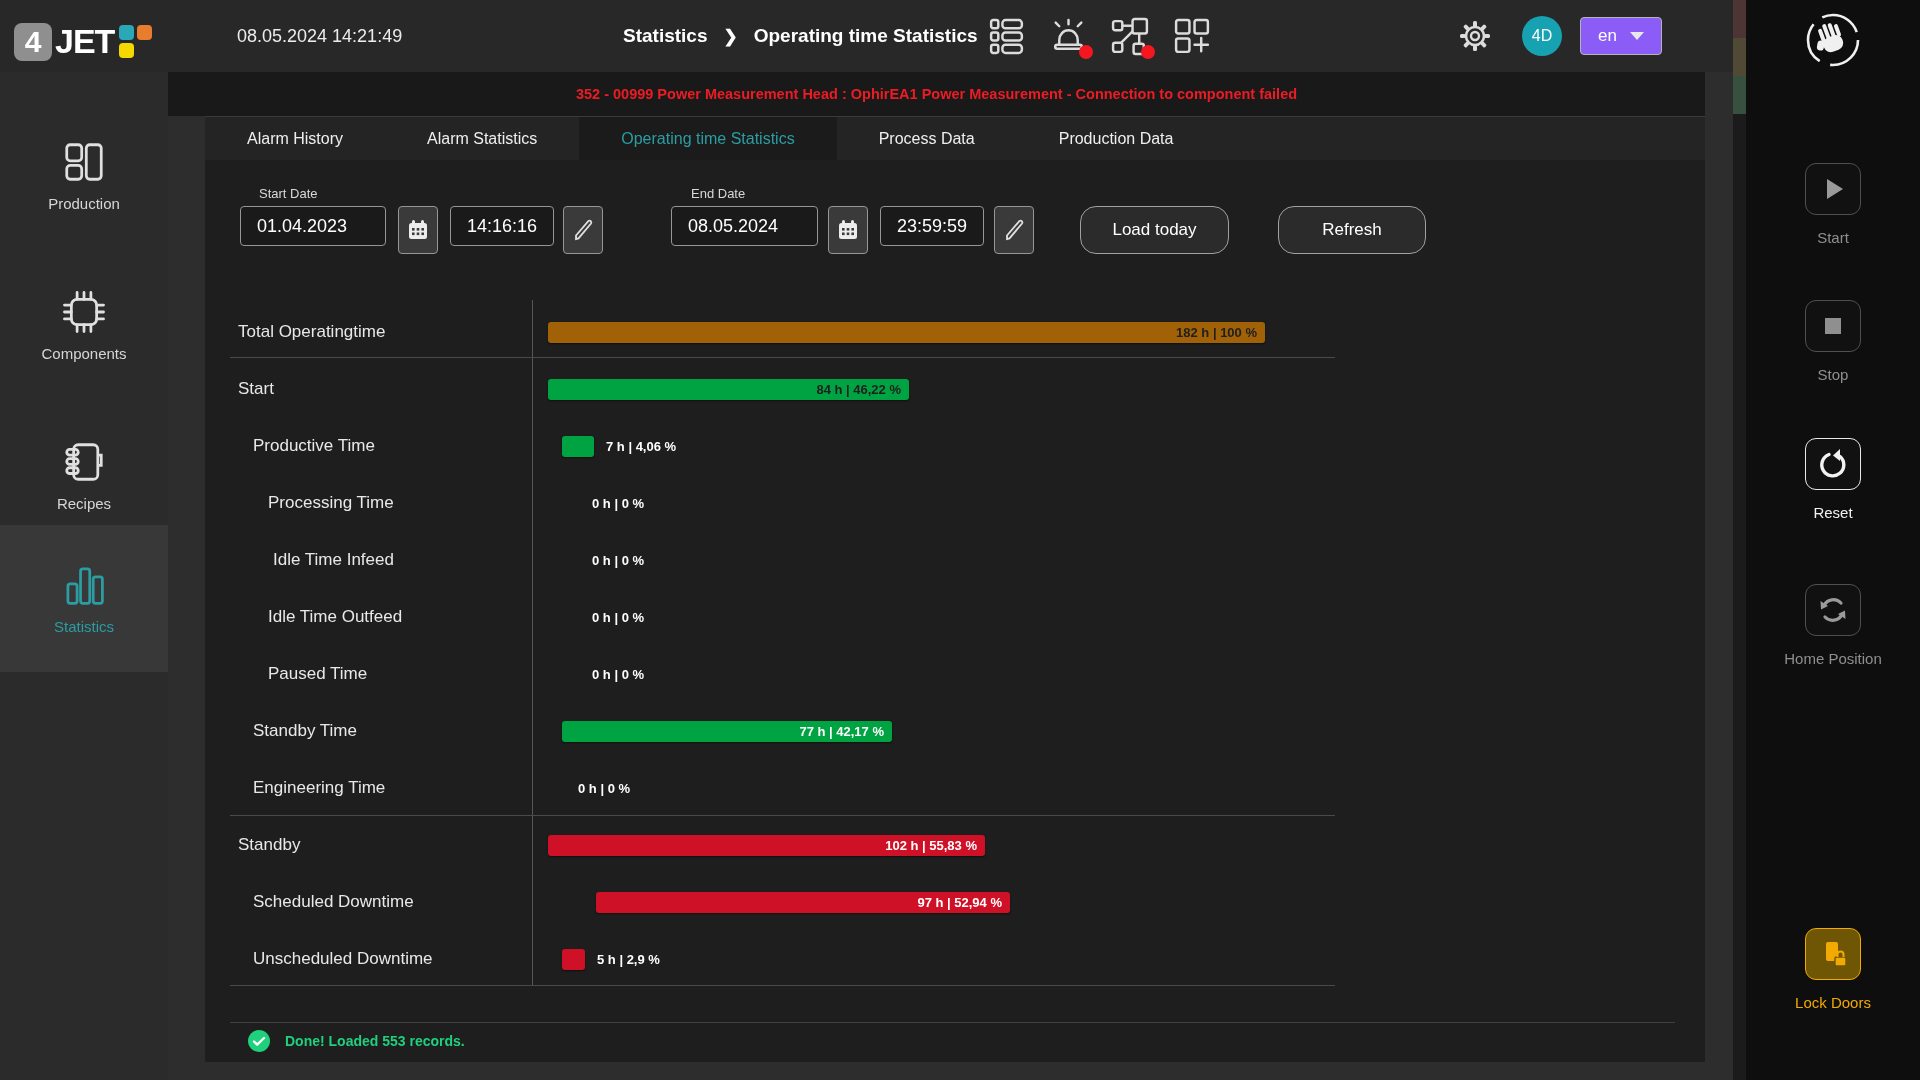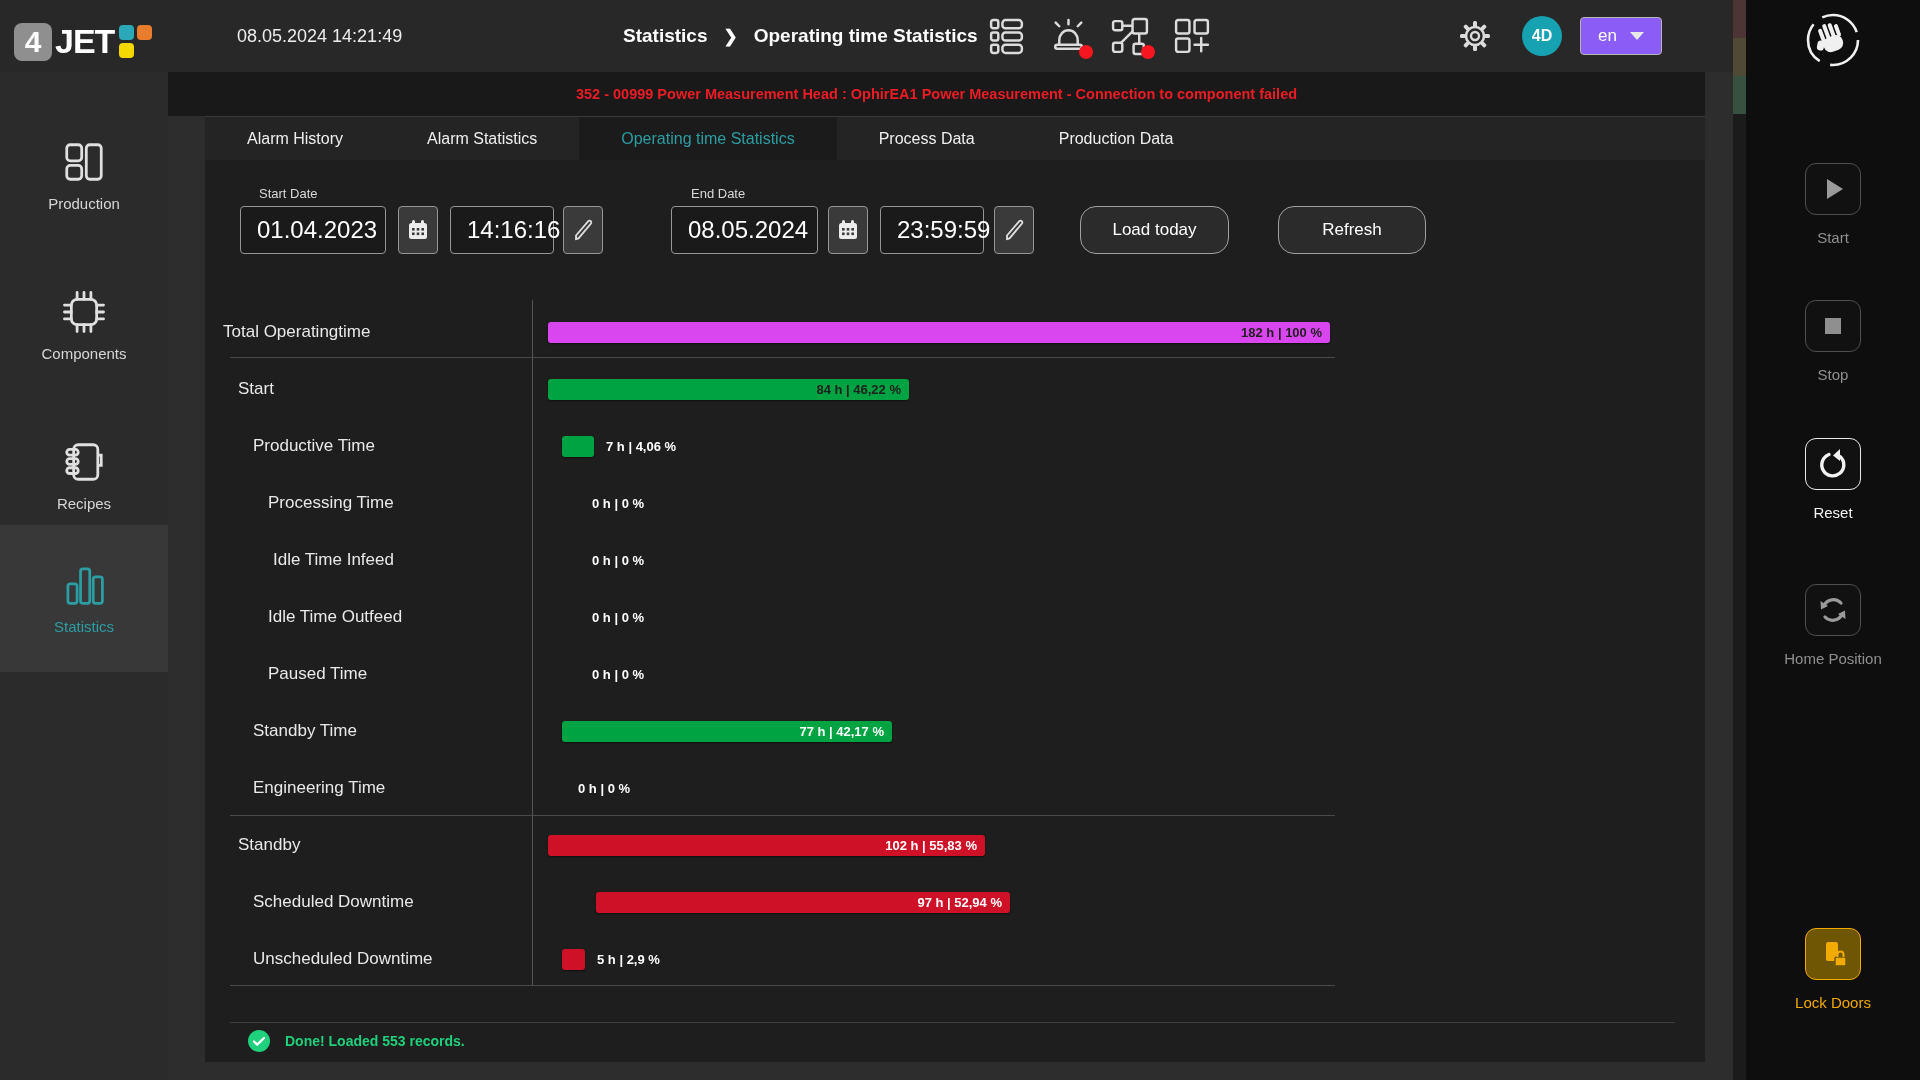--- a/index.html
+++ b/index.html
@@ -18,21 +18,21 @@
                color:#ececec; font-size:18px; }
   .breadcrumb { position:absolute; left:623px; top:0; height:72px; display:flex; align-items:center; gap:16px;
                 color:#fff; font-size:19px; font-weight:bold; }
   .crumb-chevron { font-size:17px; font-weight:bold; color:#fff; }
   .hdr-icons { position:absolute; right:520px; top:0; height:72px; display:flex; align-items:center; gap:21px; }
   .hicon { position:relative; width:41px; height:41px; cursor:pointer; }
   .hicon svg { width:100%; height:100%; }
   .badge { position:absolute; right:-4px; bottom:-2px; width:14px; height:14px; border-radius:50%; background:#f5161f; }
   .gear-wrap { position:absolute; left:1455px; top:16px; width:40px; height:40px; }
   .avatar { position:absolute; left:1522px; top:16px; width:40px; height:40px; border-radius:50%; background:#17a2b2;
-            color:#fff; font-size:16px; font-weight:bold; display:flex; align-items:center; justify-content:center; cursor:pointer; }
+            color:#fff; font-size:16px; font-weight:normal; display:flex; align-items:center; justify-content:center; cursor:pointer; }
   .lang-select { position:absolute; left:1580px; top:17px; width:82px; height:38px; border:1.5px solid #b5b5b5;
                  border-radius:4px; display:flex; align-items:center; justify-content:center; gap:13px;
                  color:#fff; font-size:17px; cursor:pointer; background:#8b5cf6; }
   .lang-caret { width:0; height:0; border-left:7px solid transparent; border-right:7px solid transparent; border-top:8px solid #e8e8e8; }
 
   
   .sidebar { position:absolute; left:0; top:72px; width:168px; height:1008px; background:#2b2b2b; }
   .side-item { position:absolute; left:0; width:168px; height:150px; display:flex; flex-direction:column;
                align-items:center; justify-content:center; gap:10px; cursor:pointer; }
   .side-item svg { width:46px; height:46px; }
@@ -46,22 +46,22 @@
                   display:flex; align-items:center; justify-content:center;
                   color:#ec1c24; font-size:14.5px; font-weight:bold; }
   .tabbar { position:absolute; left:37px; top:44px; width:1500px; height:44px; background:#242424;
             border-top:1px solid #3a3a3a; display:flex; }
   .tab { height:100%; padding:0 42px; display:flex; align-items:center; color:#efefef; font-size:16px; cursor:pointer; }
   .tab.active { background:#1b1b1b; color:#2b9da3; }
   .panel { position:absolute; left:37px; top:88px; width:1500px; height:902px; background:#1e1e1e; }
 
   
   .flabel { position:absolute; color:#d8d8d8; font-size:13px; }
-  .finput { position:absolute; height:48px; background:#1a1a1a; border:1.5px solid #969696; border-radius:4px;
-            color:#fff; font-size:24px; display:flex; align-items:center; padding-left:16px; cursor:text; }
+  .finput { position:absolute; height:40px; background:#1a1a1a; border:1.5px solid #969696; border-radius:4px;
+            color:#fff; font-size:18px; display:flex; align-items:center; padding-left:16px; cursor:text; }
   .fbtn-sq { position:absolute; width:40px; height:48px; background:#3a3a3a; border:1.5px solid #969696; border-radius:4px;
              display:flex; align-items:center; justify-content:center; cursor:pointer; }
   .fbtn { position:absolute; height:48px; background:#2b2b2b; border:1.5px solid #a0a0a0; border-radius:16px;
           color:#fff; font-size:17px; display:flex; align-items:center; justify-content:center; cursor:pointer; }
 
   
   .v-div { position:absolute; left:327px; top:140px; width:1px; height:685px; background:#555; }
   .h-div { position:absolute; left:25px; width:1105px; height:1px; background:#4a4a4a; }
   .chart-row { position:absolute; left:0; width:1500px; height:57px; display:flex; align-items:center; }
   .row-label { width:327px; flex-shrink:0; color:#e8e8e8; font-size:17px; }
@@ -281,23 +281,23 @@
           <path d="M5 21 l2.5 -0.6 L20 5.5 a1.8 1.8 0 0 0 -2.5 -2.5 L5 17.5 Z"></path>
         </svg>
       </div>
 
       <div class="fbtn" style="left:875px; top:46px; width:149px">Load today</div>
       <div class="fbtn" style="left:1073px; top:46px; width:148px">Refresh</div>
 
       <div class="v-div"></div>
       <div id="chart-rows">
           <div class="chart-row" style="top: 143.5px;">
-            <div class="row-label" style="padding-left: 18px;">Total Operatingtime</div>
-            <div class="bar-area">
-              <div class="bar" style="left: 0px; width: 782px; background: #d946ef; position: absolute;">
+            <div class="row-label" style="padding-left: 33px;">Total Operatingtime</div>
+            <div class="bar-area">
+              <div class="bar" style="left: 0px; width: 717px; background: #a16207; position: absolute;">
                 <span class="bar-value" style="color: rgb(31, 31, 31); right: 8px;">182 h | 100 %</span>
               </div>
             </div>
           </div>
           <div class="chart-row" style="top: 200.5px;">
             <div class="row-label" style="padding-left: 33px;">Start</div>
             <div class="bar-area">
               <div class="bar" style="left: 0px; width: 361px; background: rgb(0, 163, 65); position: absolute;">
                 <span class="bar-value" style="color: rgb(31, 31, 31); right: 8px;">84 h | 46,22 %</span>
               </div>

